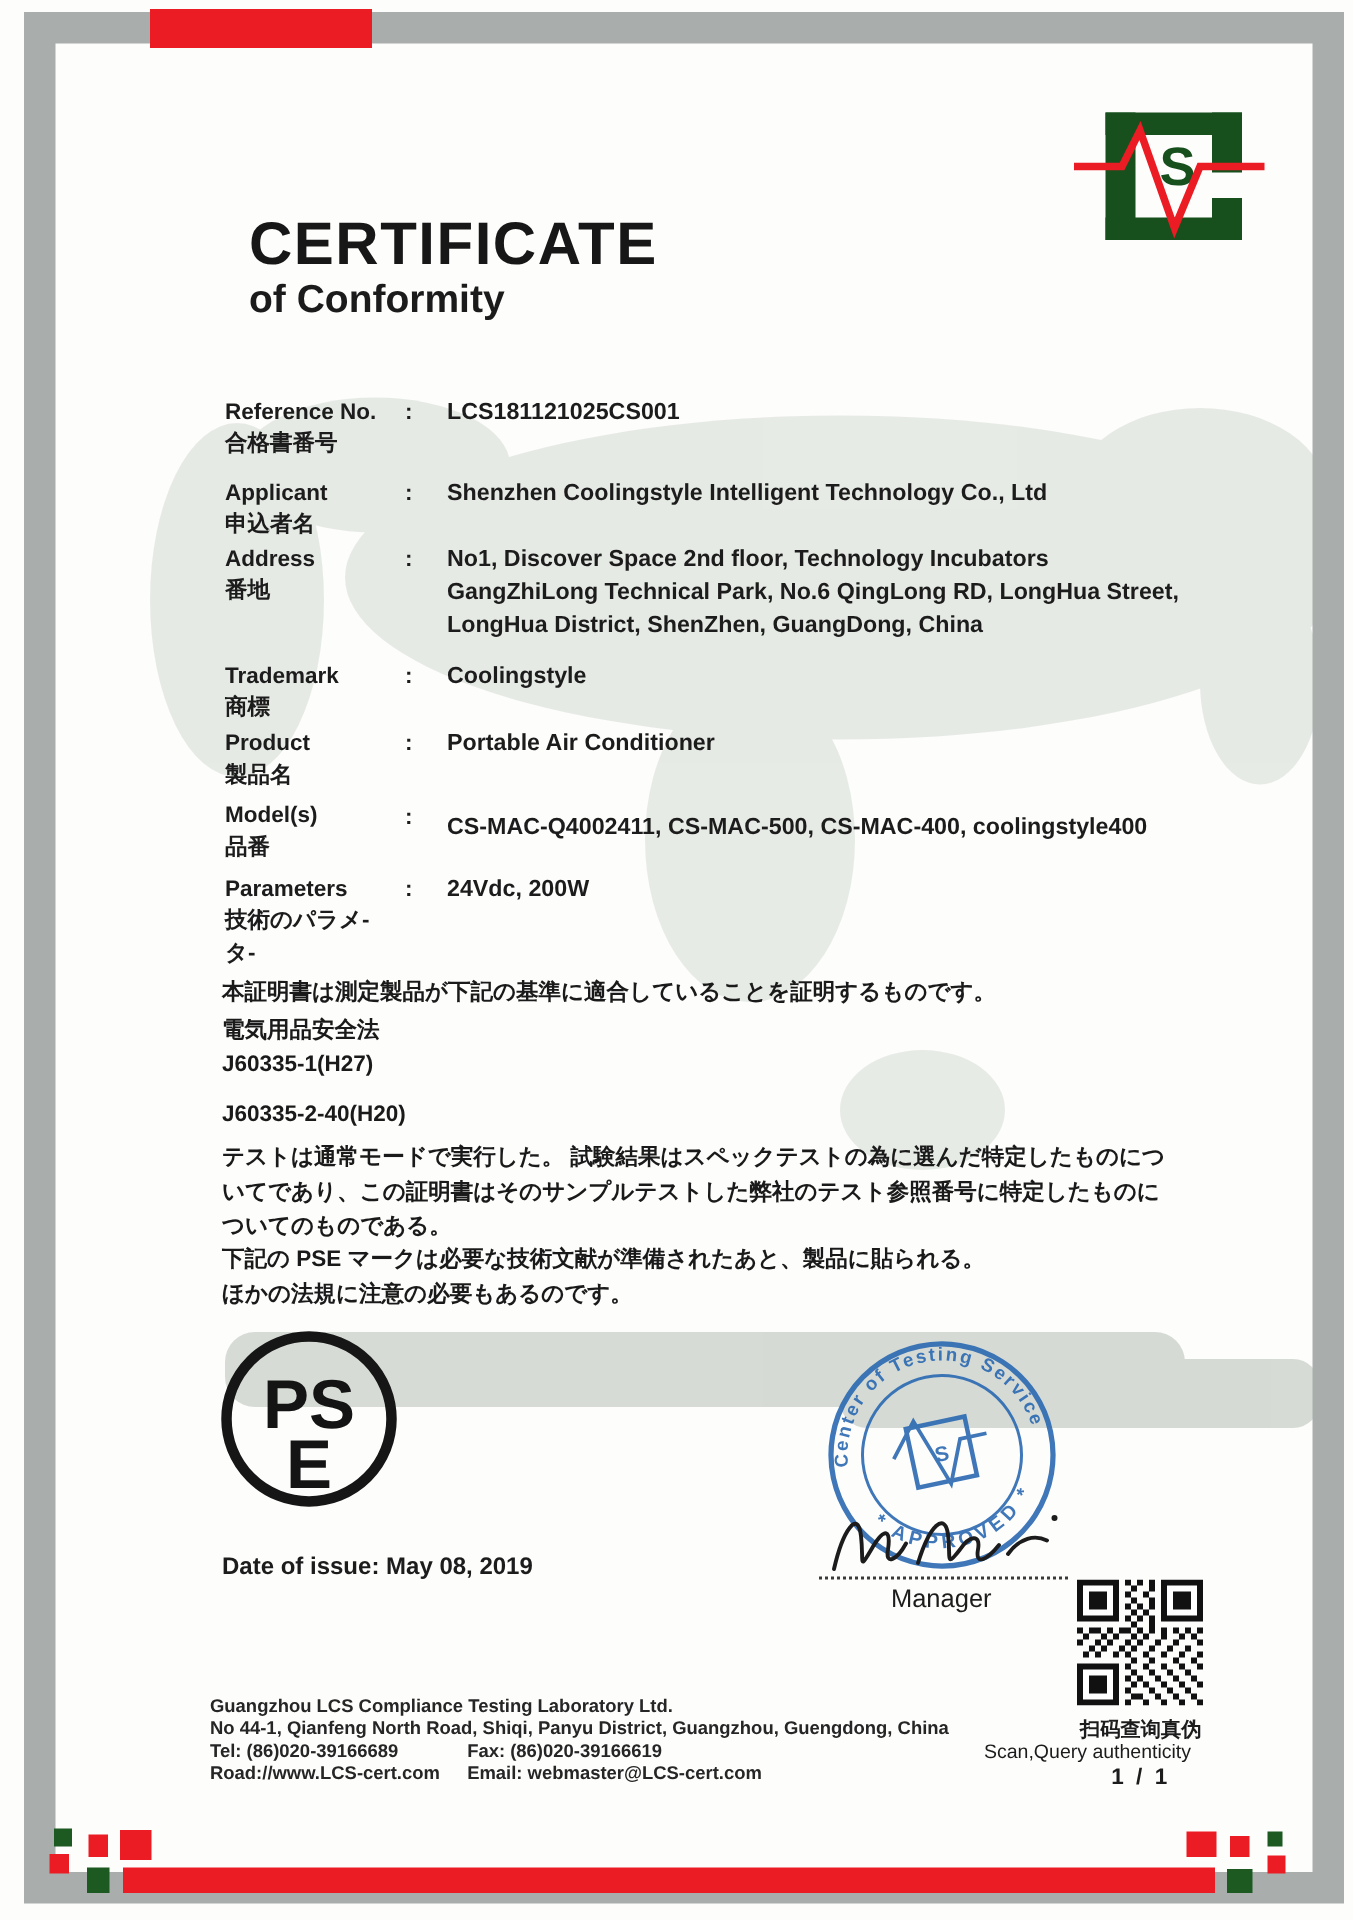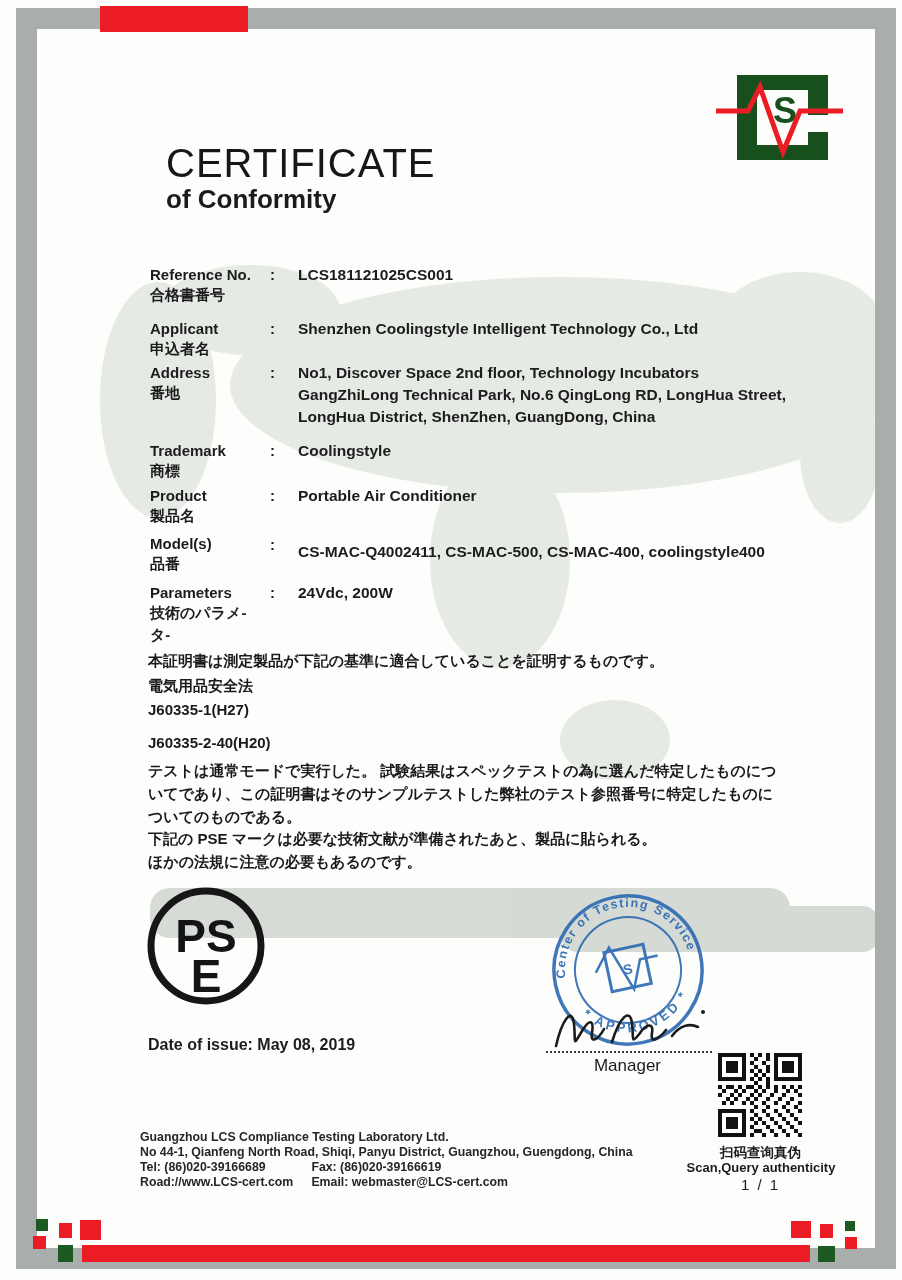--- a/index.html
+++ b/index.html
@@ -5,42 +5,42 @@
   html,body{margin:0;padding:0;background:#fff;}
   #canvas{position:relative;width:902px;height:1280px;background:#fdfdfc;overflow:hidden;
           font-family:"Liberation Sans","DejaVu Sans",sans-serif;color:#1c1c1c;}
   .abs{position:absolute;}
   
   #frame{left:16px;top:8px;width:880px;height:1261px;border:21px solid #a9aeac;box-sizing:border-box;z-index:2;}
   #top-red{left:100px;top:6px;width:148px;height:26px;background:#ec1c24;z-index:3;}
   
   #map{left:0;top:0;width:902px;height:1280px;z-index:1;}
   
-  #title{left:166px;top:141px;font-size:40px;font-weight:400;letter-spacing:1px;color:#171717;z-index:4;}
+  #title{left:166px;top:141px;font-size:40px;font-weight:700;letter-spacing:1px;color:#171717;z-index:4;}
   #subtitle{left:166px;top:184px;font-size:26px;font-weight:700;color:#1b1b1b;z-index:4;}
   
   .lbl{left:150px;font-size:15px;font-weight:700;white-space:nowrap;z-index:4;}
   .jp{font-weight:600;}
   .colon{left:270px;font-size:15px;font-weight:700;z-index:4;}
   .val{left:298px;font-size:15.5px;font-weight:700;white-space:nowrap;z-index:4;}
   
   .jline{left:148px;font-size:15px;font-weight:600;white-space:nowrap;z-index:4;color:#1a1a1a;}
   .jbold{font-weight:700;}
   
   #pse{left:144px;top:884px;z-index:4;}
   #date-issue{left:148px;top:1036px;font-size:16px;font-weight:700;z-index:4;}
   #stamp{left:540px;top:878px;z-index:5;opacity:.92;}
   #sig{left:540px;top:998px;z-index:6;}
   #sig-line{left:546px;top:1051px;width:166px;border-top:2px dotted #3a3a3a;z-index:6;}
   #sig-role{left:540px;top:1056px;width:175px;text-align:center;font-size:17px;z-index:6;}
   
   #qr{left:718px;top:1053px;z-index:4;}
   #qr-cap-cn{left:668px;top:1144px;width:185px;text-align:center;font-size:13.5px;font-weight:700;z-index:4;}
-  #qr-cap-en{left:656px;top:1160px;width:210px;text-align:center;font-size:13px;font-weight:700;z-index:4;}
-  #page-num{left:668px;top:1176px;width:185px;text-align:center;font-size:15px;font-weight:400;letter-spacing:2px;z-index:4;}
+  #qr-cap-en{left:656px;top:1160px;width:210px;font-size:13px;font-weight:400;z-index:4;}
+  #page-num{left:668px;top:1176px;width:185px;text-align:center;font-size:15px;font-weight:700;letter-spacing:2px;z-index:4;}
   
   .foot{left:140px;font-size:12.3px;font-weight:600;color:#262626;white-space:nowrap;z-index:4;}
   .foot .c1{display:inline-block;width:168px;}
   
   .dec{z-index:5;}
   .red{background:#ec1c24;}
   .green{background:#1c5a21;}
 </style>
 </head>
 <body>

